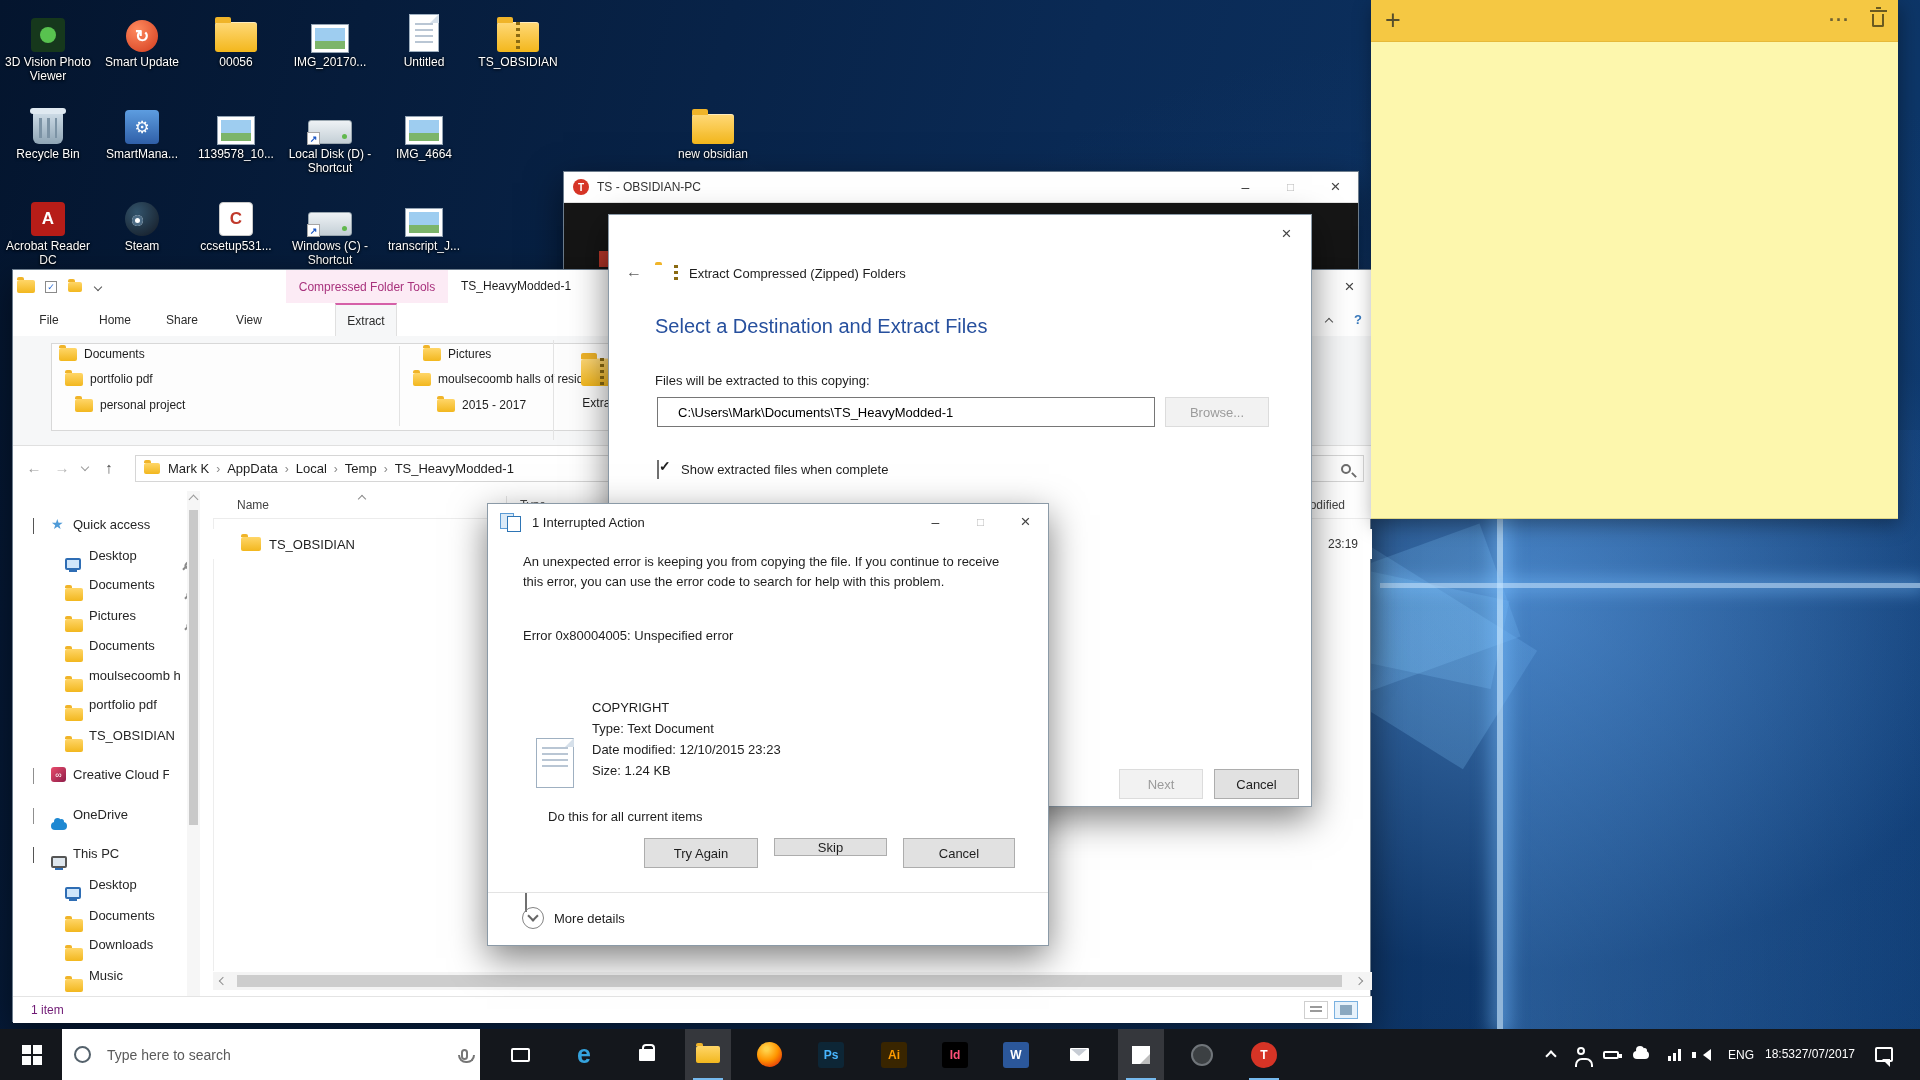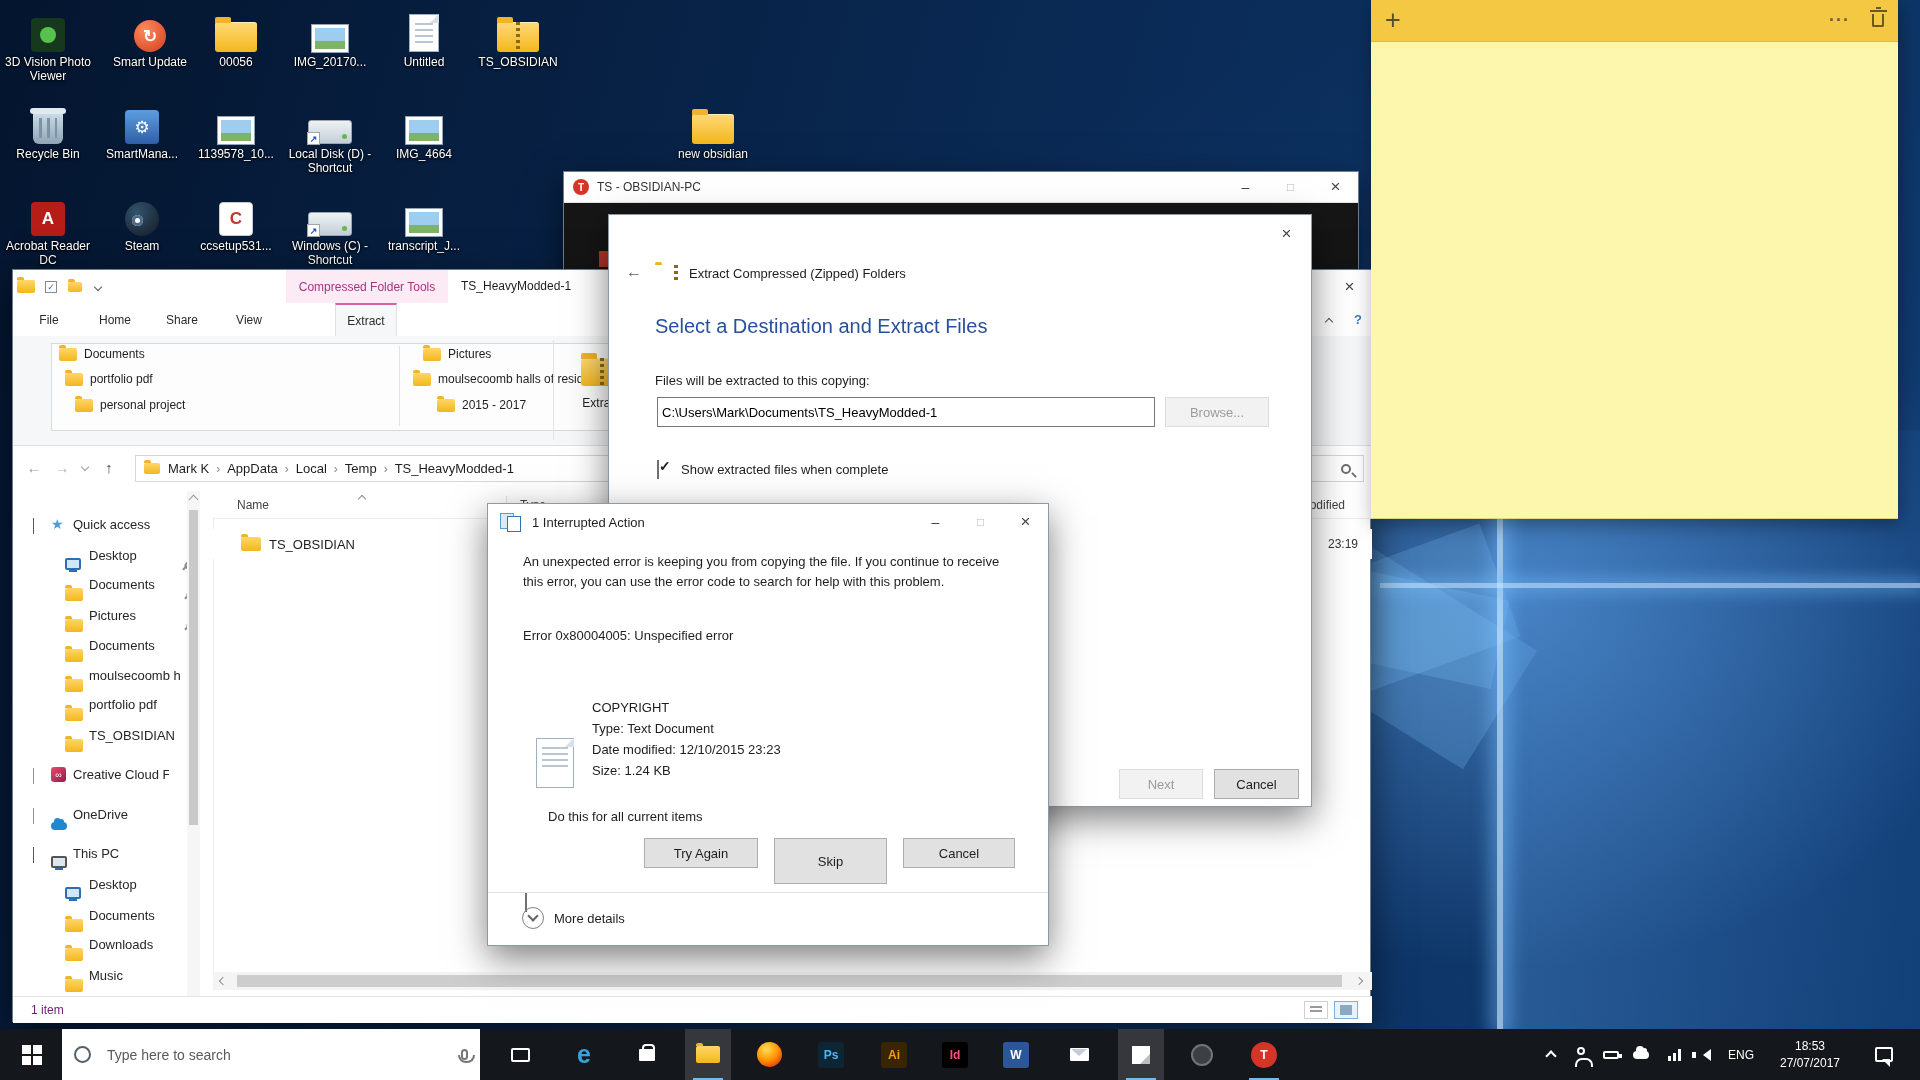--- a/index.html
+++ b/index.html
@@ -133,21 +133,21 @@
   <div class="a" style="left:1497px;top:430px;width:6px;height:599px;background:rgba(190,225,255,.75);box-shadow:0 0 18px 6px rgba(120,190,255,.55)"></div>
   <div class="a" style="left:1380px;top:583px;width:540px;height:5px;background:rgba(190,225,255,.65);box-shadow:0 0 16px 5px rgba(120,190,255,.45)"></div>
 </div>
 
 <div class="a dcell" style="left:2px;top:6px">
     <div class="dico">
       <div class="tile i3dv"></div>
     </div>
     <div class="dlabel">3D Vision Photo Viewer</div>
   </div>
-<div class="a dcell" style="left:104px;top:6px">
+<div class="a dcell" style="left:96px;top:6px">
     <div class="dico">
       <div class="isu"></div>
     </div>
     <div class="dlabel">Smart Update</div>
   </div>
 <div class="a dcell" style="left:190px;top:6px">
     <div class="dico">
       <div class="xfold"></div>
     </div>
     <div class="dlabel">00056</div>
@@ -456,21 +456,21 @@
   </div>
 </div>
 
 <div class="win" style="left:608px;top:214px;width:704px;height:593px;z-index:4;border-color:#8b9aa7">
   <div class="a cap gx" style="left:655px;top:0;height:38px"></div>
   <span class="a fc" style="left:10px;top:42px;width:30px;height:30px;color:#5f5f5f;font-size:16px">←</span>
   <span class="a sfold zipline" style="left:46px;top:50px;width:24px;height:17px"></span>
   <span class="a t13" style="left:80px;top:51px">Extract Compressed (Zipped) Folders</span>
   <div class="a" style="left:46px;top:100px;font-size:20px;color:#27509e">Select a Destination and Extract Files</div>
   <div class="a t13" style="left:46px;top:158px">Files will be extracted to this copying:</div>
-  <input class="a t13" style="left: 48px; top: 182px; width: 498px; height: 30px; border: 1px solid rgb(118, 118, 118); padding: 0px 4px; font-family: inherit;" value="C:\Users\Mark\Documents\TS_HeavyModded-1">
+  <input class="a t13" style="left: 48px; top: 182px; width: 498px; height: 30px; border: 1px solid rgb(118, 118, 118); padding: 0px 20px; font-family: inherit;" value="C:\Users\Mark\Documents\TS_HeavyModded-1">
   <div class="a btn off" style="left:556px;top:182px;width:104px;height:30px">Browse...</div>
   <span class="a cb on" style="left:48px;top:246px"></span>
   <span class="a t13" style="left:72px;top:247px">Show extracted files when complete</span>
   <div class="a btn off" style="left:510px;top:554px;width:84px;height:30px">Next</div>
   <div class="a btn" style="left:605px;top:554px;width:85px;height:30px">Cancel</div>
 </div>
 
 <div class="win" style="left:487px;top:503px;width:562px;height:443px;z-index:5;border-color:#8b9aa7">
   <div class="fx" style="height:36px;padding-left:12px">
     <span class="cpico"></span>
@@ -483,21 +483,21 @@
   <div class="a t13" style="left:35px;top:48px;width:478px;line-height:20px">An unexpected error is keeping you from copying the file. If you continue to receive this error, you can use the error code to search for help with this problem.</div>
   <div class="a t13" style="left:35px;top:124px">Error 0x80004005: Unspecified error</div>
   <div class="a page" style="left:48px;top:198px;width:38px;height:50px"></div>
   <div class="a t13" style="left:104px;top:196px">COPYRIGHT</div>
   <div class="a t13" style="left:104px;top:217px">Type: Text Document</div>
   <div class="a t13" style="left:104px;top:238px">Date modified: 12/10/2015 23:23</div>
   <div class="a t13" style="left:104px;top:259px">Size: 1.24 KB</div>
   <span class="a cb" style="left:37px;top:304px"></span>
   <span class="a t13" style="left:60px;top:305px">Do this for all current items</span>
   <div class="a btn" style="left:156px;top:334px;width:114px;height:30px">Try Again</div>
-  <div class="a btn" style="left:286px;top:334px;width:113px;height:46px">Skip</div>
+  <div class="a btn" style="left:286px;top:334px;width:113px;height:18px">Skip</div>
   <div class="a btn" style="left:415px;top:334px;width:112px;height:30px">Cancel</div>
   <div class="a" style="left:0;top:388px;width:560px;height:1px;background:#e3e3e3"></div>
   <div class="a fx" style="left:34px;top:396px;height:36px">
     <span class="fc" style="width:22px;height:22px;border:1px solid #838383;border-radius:50%">
         <span class="chevd"></span>
       </span>
     <span class="t13" style="margin-left:10px">More details</span>
   </div>
 </div>
 
@@ -577,20 +577,20 @@
       <span class="bars">
         <i style="height:5px"></i>
         <i style="height:8px"></i>
         <i style="height:12px"></i>
       </span>
     </div>
   <div class="tbi" style="left:1689px;width:30px">
       <span class="spk"></span>
     </div>
   <div class="tbi" style="left:1722px;width:38px;color:#fff;font-size:12px">ENG</div>
-  <div class="tbi" style="left:1764px;width:92px;flex-direction:column;justify-content:center;color:#fff;font-size:12px;line-height:17px">
+  <div class="tbi" style="left:1764px;width:92px;flex-direction:row;justify-content:center;color:#fff;font-size:12px;line-height:17px">
     <span>18:53</span>
     <span>27/07/2017</span>
   </div>
   <div class="tbi" style="left:1862px;width:44px">
       <span class="ntf"></span>
     </div>
 </div>
 
 </body></html>

